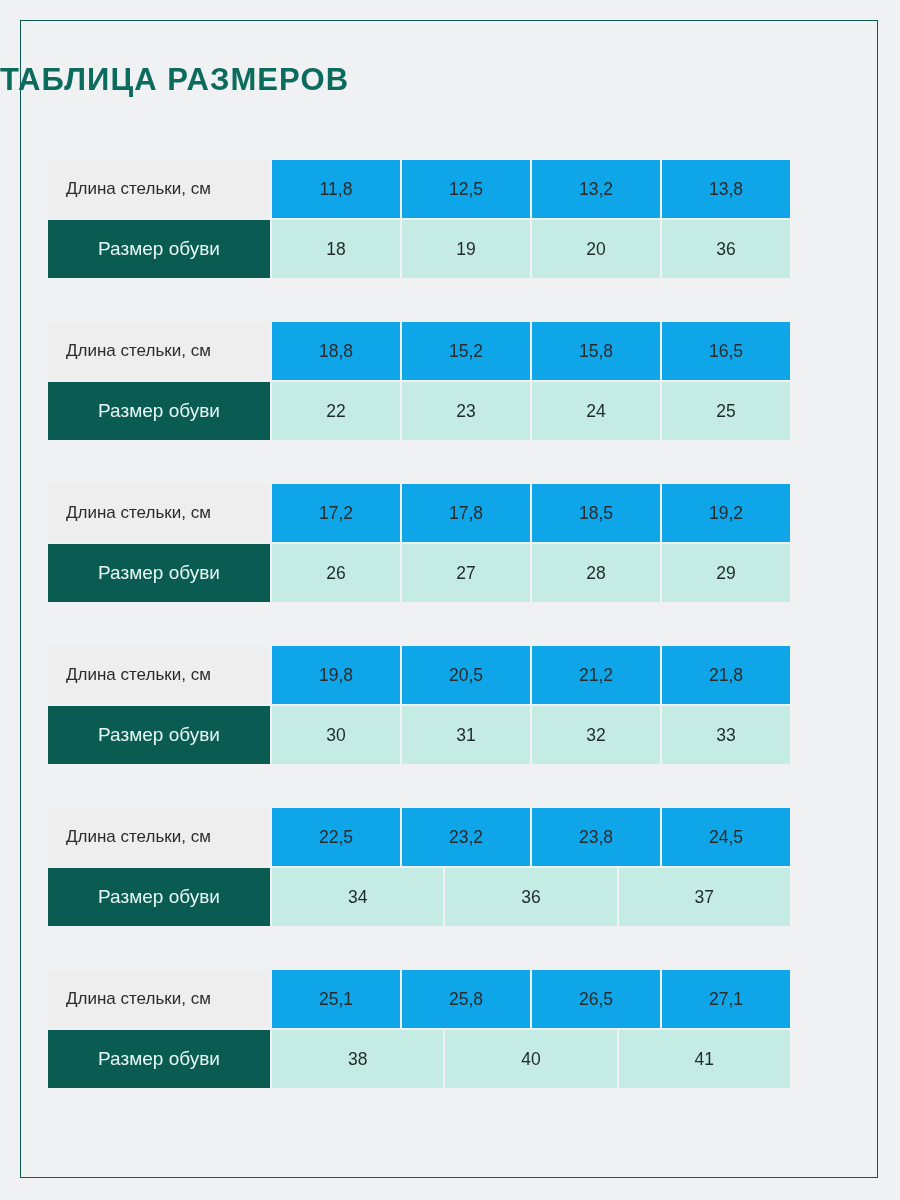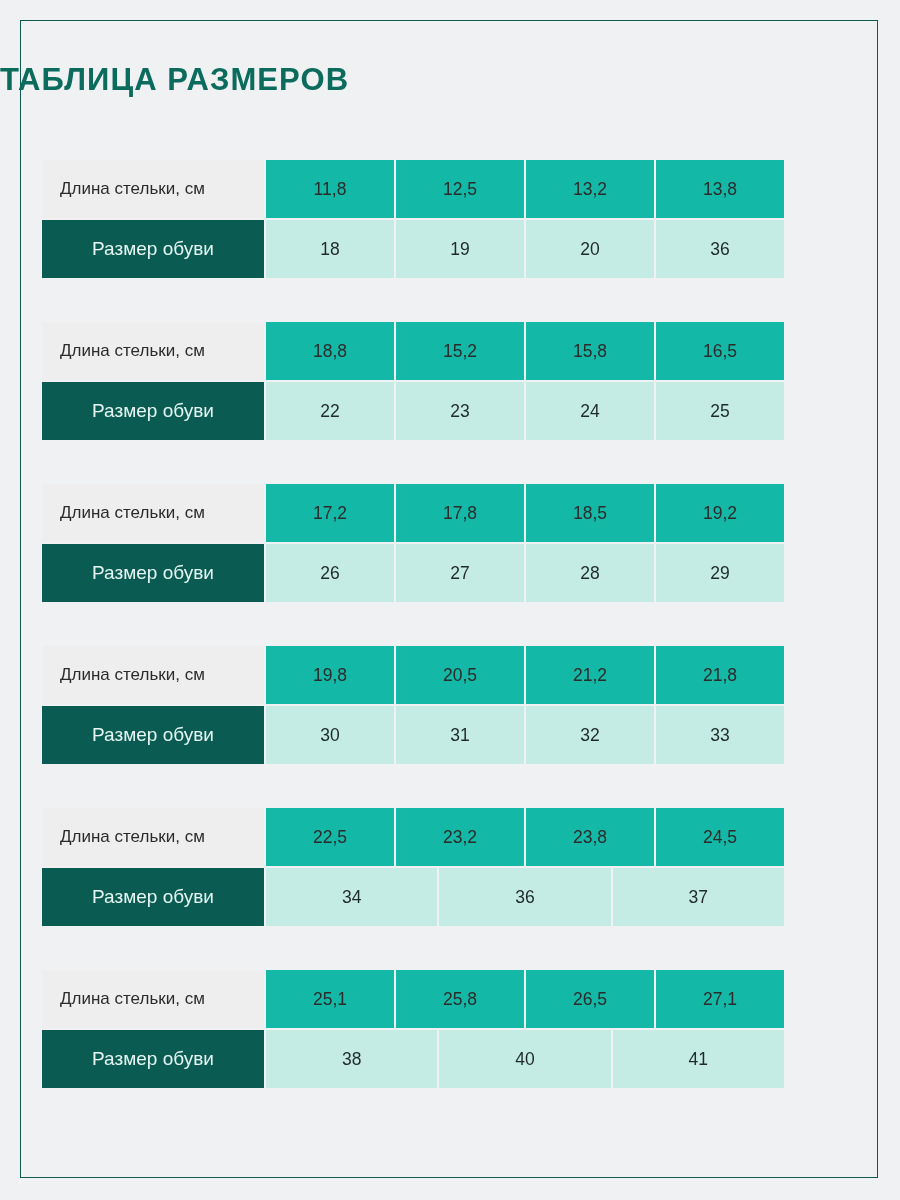--- a/index.html
+++ b/index.html
@@ -31,21 +31,21 @@
     width: 100%;
     text-align: left;
     color: #0b6b5c;
     font-size: 31px;
     font-weight: bold;
     letter-spacing: 1.1px;
   }
 
   .tables-wrap {
     position: absolute;
-    left: 42px;
+    left: 48px;
     top: 160px;
     width: 742px;
   }
 
   .size-block {
     width: 742px;
     margin-bottom: 44px;
   }
   .size-block:last-child {
     margin-bottom: 0;
@@ -88,21 +88,21 @@
     font-size: 19px;
     justify-content: center;
   }
 
   
   .cell-value {
     flex: 1 1 0;
     margin-left: 2px;
   }
   .row-length .cell-value {
-    background: #14b8a6;
+    background: #0ea5e9;
     color: #2b2b2b;
   }
   .row-size .cell-value {
     background: #c5ebe5;
     color: #1f2b28;
   }
 
   .row-size {
     margin-top: 2px;
   }

